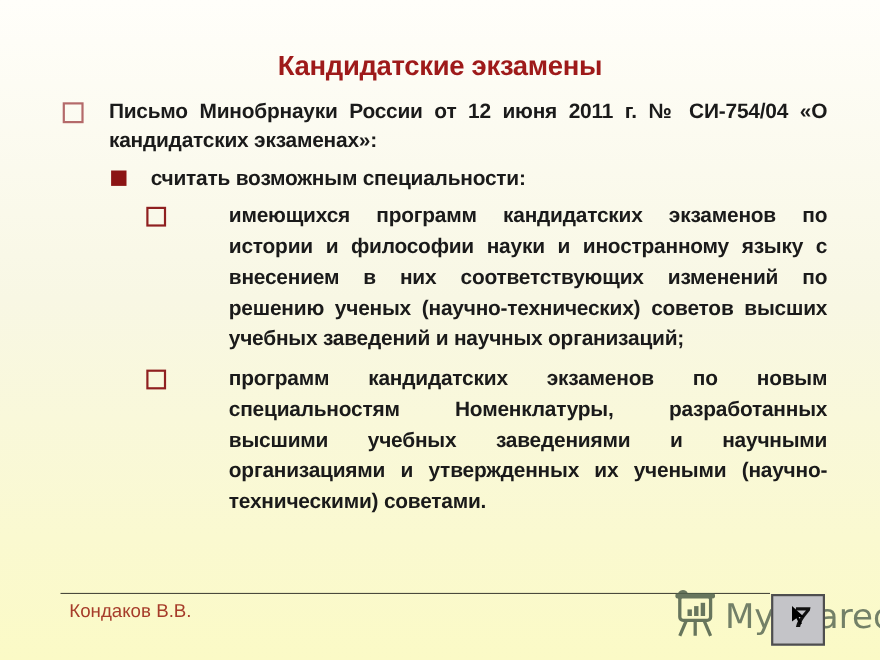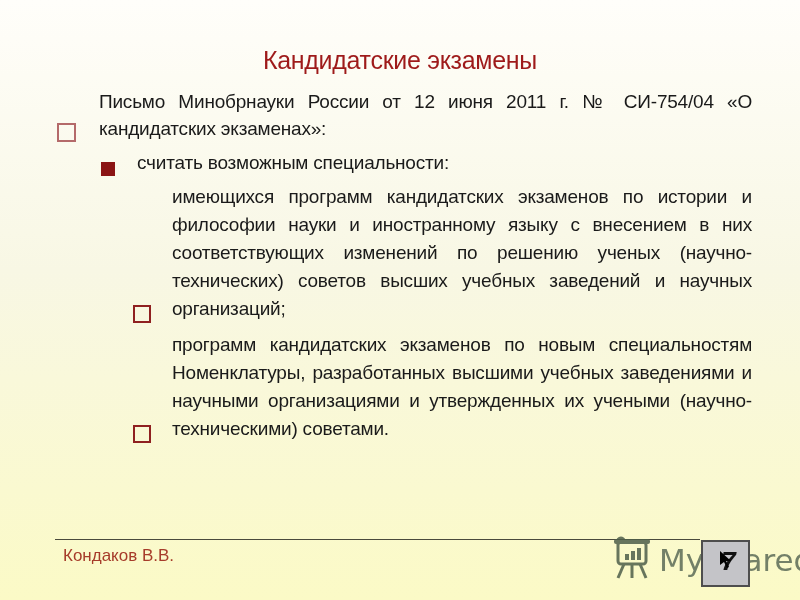--- a/index.html
+++ b/index.html
@@ -7,29 +7,29 @@
     position:relative;
     width:800px;height:600px;
     overflow:hidden;
     background:linear-gradient(180deg,#fffefa 0%,#f8f7e4 45%,#fbfac6 100%);
     font-family:"Liberation Sans",sans-serif;
     color:#1a1a1a;
   }
   .title{
     position:absolute;top:46px;left:0;right:0;
     text-align:center;
-    font-size:25px;font-weight:normal;
+    font-size:25px;font-weight:bold;
     letter-spacing:-0.3px;
     color:#9e1a1a;
     margin:0;
   }
   .content{
     position:absolute;top:88px;left:55px;width:697px;
   }
-  .row{display:flex;align-items:flex-end;}
+  .row{display:flex;align-items:flex-start;font-weight:bold;}
   .row .text{
     flex:1;
     margin:0;
     font-size:19px;line-height:27px;
     letter-spacing:-0.2px;
     text-align:justify;
     text-align-last:left;
   }
   .marker{flex:0 0 auto;display:block;}
   .sq-hollow-l1{
@@ -39,21 +39,21 @@
   .sq-filled{
     width:14px;height:14px;margin:6px 22px 0 0;
     background:#8b1414;
   }
   .sq-hollow-l3{
     width:14px;height:14px;margin:5px 21px 0 0;
     border:2px solid #8f2020;background:transparent;
   }
   .lvl1{margin-bottom:7px;}
   .lvl2{padding-left:46px;margin-bottom:7px;}
-  .lvl3{padding-left:78px;margin-bottom:8px;}
+  .lvl3{padding-left:78px;margin-bottom:8px;gap:36px;}
   .lvl3 .text{line-height:28px;}
   .footer-line{
     position:absolute;left:55px;top:539px;width:645px;height:0;
     border-top:1px solid #4a4a3c;
   }
   .footer-text{
     position:absolute;left:63px;top:546px;
     font-size:17px;line-height:20px;
     color:#a63c2a;
   }

